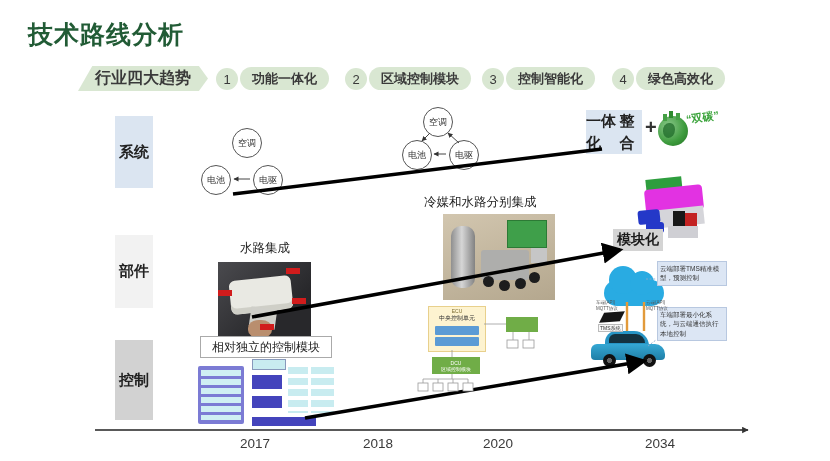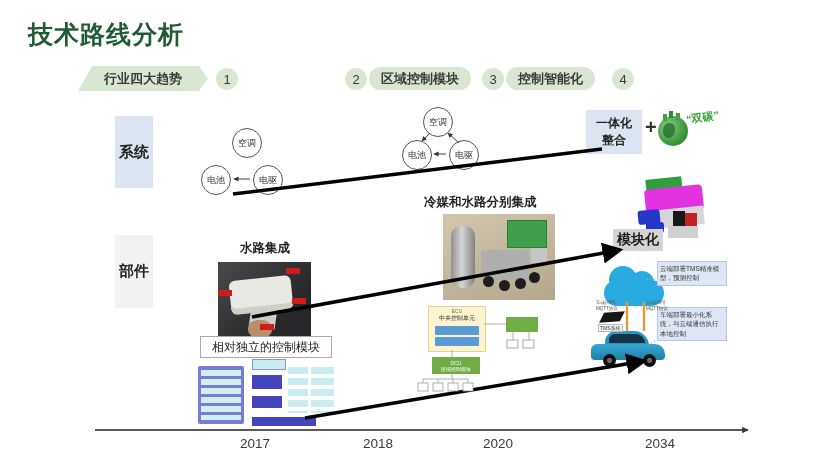--- a/index.html
+++ b/index.html
@@ -8,53 +8,53 @@
   .abs{position:absolute;}
 
   
   .title{left:28px;top:18px;font-family:"Liberation Serif","DejaVu Serif",serif;
          font-size:25px;font-weight:bold;color:#215b35;letter-spacing:1px;}
 
   
   .pennant{left:78px;top:66px;width:130px;height:25px;background:#d9e7d2;
            clip-path:polygon(11% 0,93% 0,100% 50%,93% 100%,0 100%);
            display:flex;align-items:center;justify-content:center;
-           font-size:13px;font-weight:bold;color:#3a3a3a;}
+           font-size:16px;font-weight:bold;color:#3a3a3a;}
   .pill-num{top:68px;width:22px;height:22px;border-radius:50%;background:#d9e7d2;
             display:flex;align-items:center;justify-content:center;font-size:13px;color:#3a3a3a;}
   .pill-label{top:67px;height:23px;border-radius:12px;background:#d9e7d2;
               display:flex;align-items:center;justify-content:center;
               padding:0 12px;font-size:13px;font-weight:bold;color:#3a3a3a;}
 
   
   .rowlabel{left:115px;width:38px;display:flex;align-items:center;justify-content:center;
             font-size:15px;font-weight:bold;color:#222;}
   .rl-sys{top:116px;height:72px;background:#dbe5f1;}
   .rl-cmp{top:235px;height:73px;background:#f2f2f2;}
   .rl-ctl{top:340px;height:80px;background:#d2d2d2;}
 
   
   .node{width:28px;height:28px;border:1.2px solid #555;border-radius:50%;background:#fff;
         display:flex;align-items:center;justify-content:center;font-size:9px;color:#333;z-index:2;}
 
   .bluebox{left:586px;top:110px;width:56px;height:44px;background:#dbe5f1;
-           display:flex;flex-direction:column;align-items:center;justify-content:center;
-           font-size:12px;font-weight:bold;line-height:1.45;color:#222;z-index:2;}
+           display:flex;flex-direction:row;align-items:center;justify-content:center;
+           font-size:15px;font-weight:bold;line-height:1.45;color:#222;z-index:2;}
   .plus{left:645px;top:116px;font-size:20px;font-weight:bold;color:#333;}
   .globe{left:658px;top:116px;width:30px;height:30px;border-radius:50%;
          background:radial-gradient(circle at 35% 35%,#8cc98c,#3c9a3c 60%,#247024);}
   .globe::after{content:"";position:absolute;left:5px;top:7px;width:12px;height:15px;
          background:#1f6b2a;border-radius:50% 40% 55% 45%;opacity:.75;}
   .globe::before{content:"";position:absolute;top:-5px;left:11px;width:4px;height:7px;
          background:#2e8b2e;box-shadow:7px 2px 0 #45a045,-6px 3px 0 #45a045;}
   .dualcarbon{left:686px;top:110px;font-size:11px;font-weight:bold;color:#3aa33a;
               transform:rotate(-8deg);}
 
   
-  .caption{font-size:12.5px;font-weight:700;color:#222;z-index:2;}
+  .caption{font-size:12.5px;font-weight:400;color:#222;z-index:2;}
   .graybox{background:#d4d4d4;display:flex;flex-direction:column;align-items:center;
            justify-content:center;font-weight:bold;color:#1a1a1a;z-index:2;}
   .modular{left:613px;top:229px;width:50px;height:22px;font-size:14px;}
   .central{left:477px;top:350px;width:80px;height:40px;font-size:13px;line-height:1.45;background:#cfcfcf;}
   .ecosys{left:655px;top:342px;width:100px;height:47px;font-size:15px;line-height:1.5;}
   .indep{left:200px;top:336px;width:130px;height:20px;background:#fff;border:1px solid #aaa;
          display:flex;align-items:center;justify-content:center;font-size:12px;color:#222;z-index:2;}
 
   
   .photo{z-index:1;overflow:hidden;}
@@ -143,28 +143,31 @@
 </style>
 </head>
 <body>
 
 <div class="slide">
 
   <div class="abs title">技术路线分析</div>
 
   <div class="abs pennant">行业四大趋势</div>
   <div class="abs pill-num" style="left:216px">1</div>
+  <div class="abs pill-label" style="left:240px">功能一体化</div>
   <div class="abs pill-num" style="left:345px">2</div>
   <div class="abs pill-label" style="left:369px">区域控制模块</div>
   <div class="abs pill-num" style="left:482px">3</div>
   <div class="abs pill-label" style="left:506px">控制智能化</div>
   <div class="abs pill-num" style="left:612px">4</div>
+  <div class="abs pill-label" style="left:636px">绿色高效化</div>
 
   <div class="abs rowlabel rl-cmp">部件</div>
   <div class="abs rowlabel rl-sys">系统</div>
+  <div class="abs rowlabel rl-ctl">控制</div>
 
   <div class="abs node" style="left:232px;top:128px">空调</div>
   <div class="abs node" style="left:201px;top:165px">电池</div>
   <div class="abs node" style="left:253px;top:165px">电驱</div>
 
   <div class="abs node" style="left:423px;top:107px">空调</div>
   <div class="abs node" style="left:402px;top:140px">电池</div>
   <div class="abs node" style="left:449px;top:140px">电驱</div>
 
   <div class="abs bluebox">

